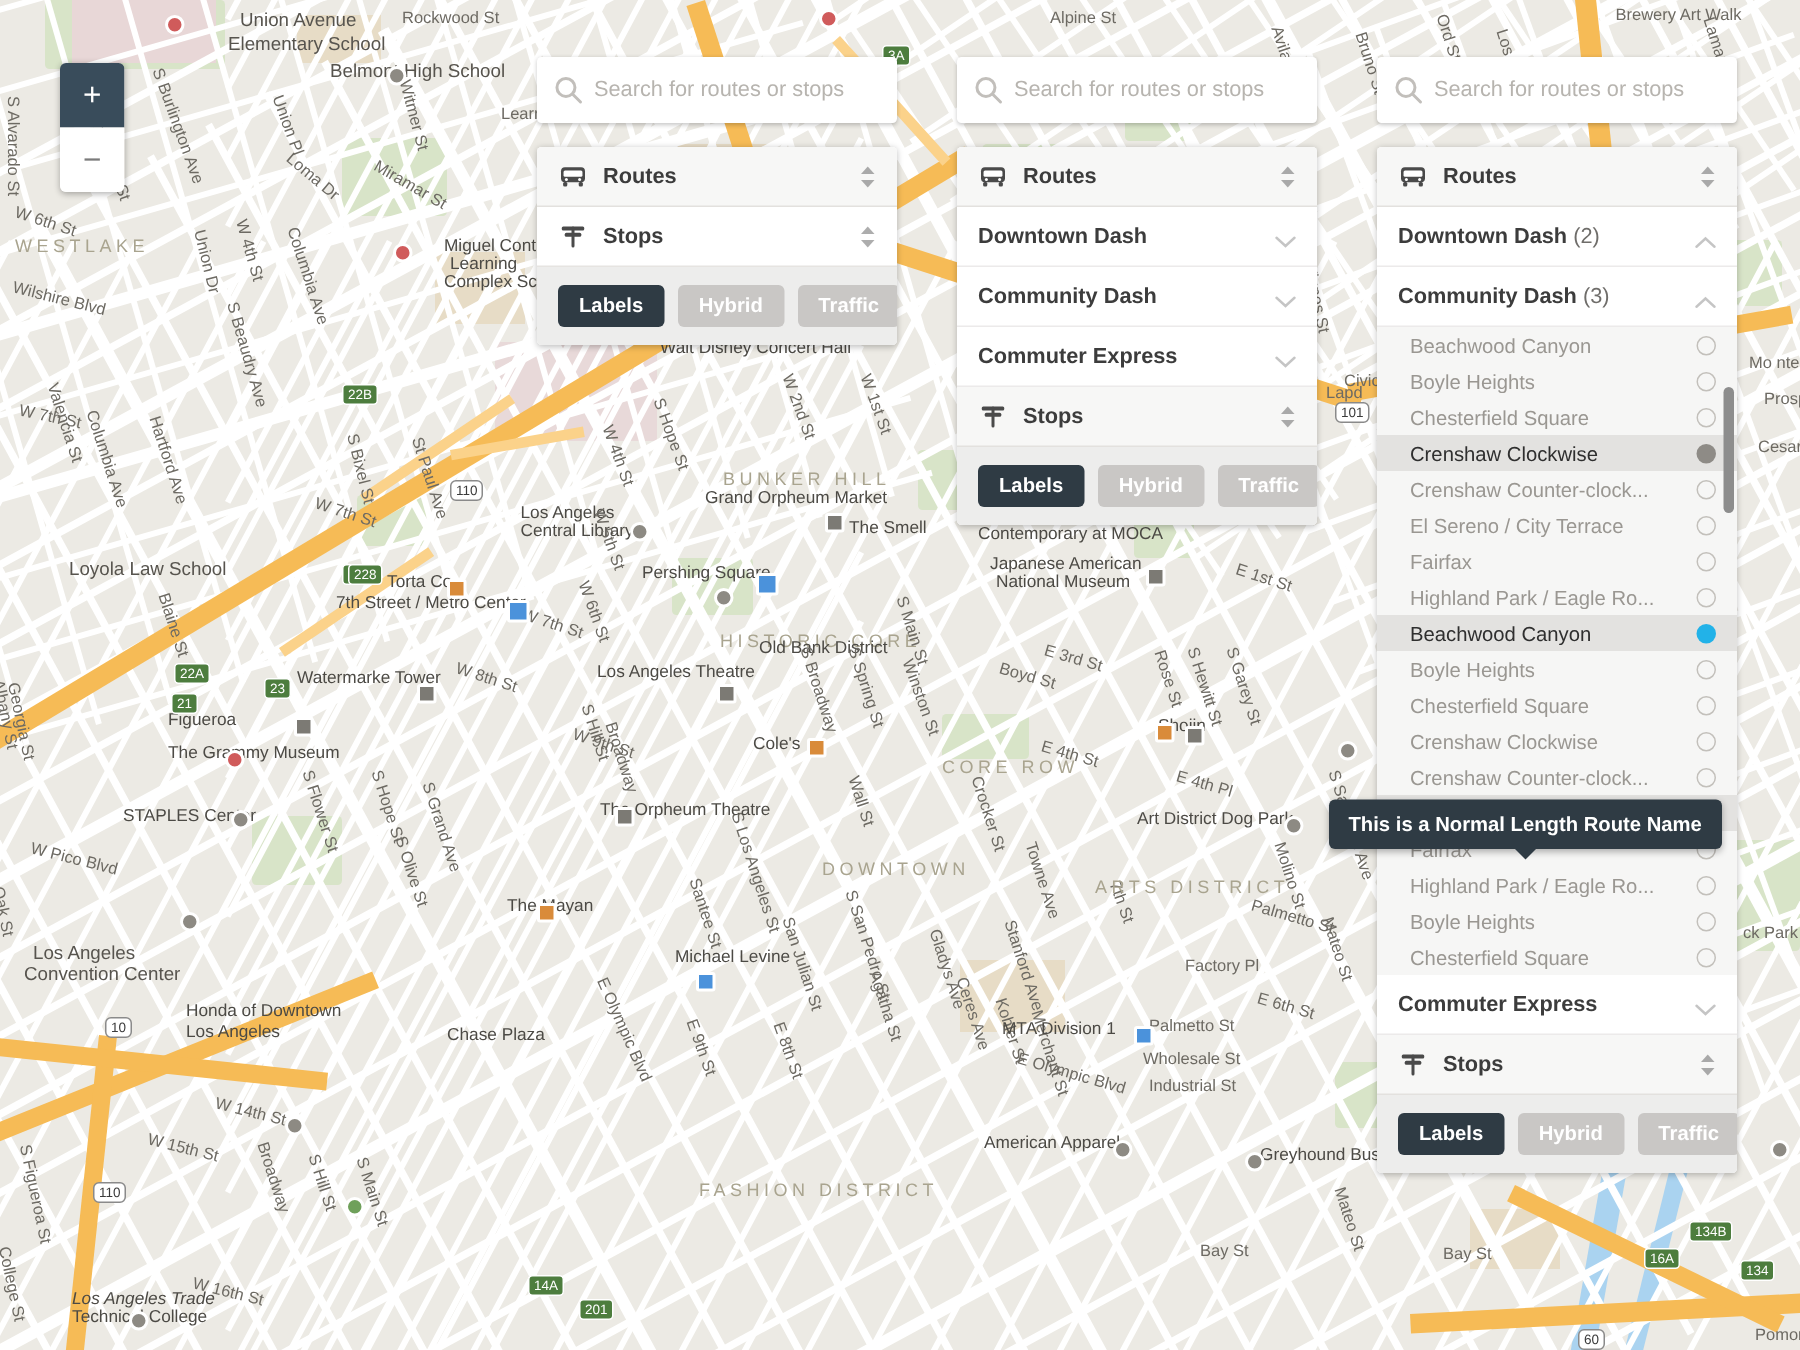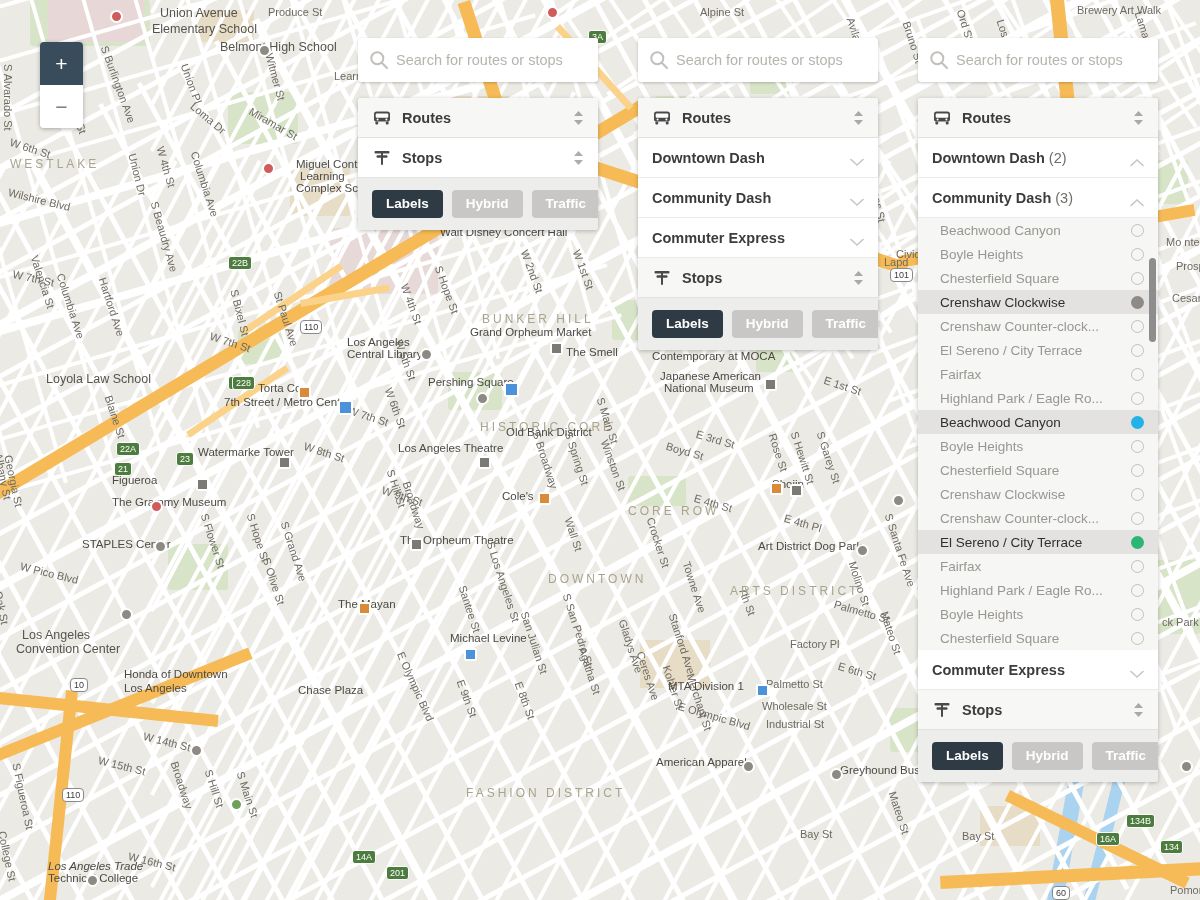--- a/index.html
+++ b/index.html
@@ -378,21 +378,21 @@
         <div class="mroad hwy" style="left:1010px;top:790px;width:200px;height:12px;transform:rotate(26deg);transform-origin:0 0"></div>
         <div class="mroad hwy2" style="left:240px;top:330px;width:120px;height:7px;transform:rotate(-34deg);transform-origin:0 0"></div>
         <div class="mroad hwy2" style="left:300px;top:300px;width:90px;height:7px;transform:rotate(-10deg);transform-origin:0 0"></div>
         <div class="mroad hwy2" style="left:186px;top:432px;width:120px;height:7px;transform:rotate(-34deg);transform-origin:0 0"></div>
         <div class="mroad hwy2" style="left:560px;top:24px;width:110px;height:7px;transform:rotate(48deg);transform-origin:0 0"></div>
       </div>
       <div id="map-labels">
         <div class="mlabel big" style="left:160px;top:6px;">Union Avenue</div>
         <div class="mlabel big" style="left:152px;top:22px;">Elementary School</div>
         <div class="mlabel big" style="left:220px;top:40px;">Belmont High School</div>
-        <div class="mlabel" style="left:268px;top:6px;">Produce St</div>
+        <div class="mlabel" style="left:268px;top:6px;">Rockwood St</div>
         <div class="mlabel" style="left:700px;top:6px;">Alpine St</div>
         <div class="mlabel" style="left:14px;top:64px;transform:rotate(90deg);transform-origin:0 0;">S Alvarado St</div>
         <div class="mlabel" style="left:60px;top:52px;transform:rotate(70deg);transform-origin:0 0;">S Bonnie Brae St</div>
         <div class="mlabel" style="left:110px;top:44px;transform:rotate(70deg);transform-origin:0 0;">S Burlington Ave</div>
         <div class="mlabel" style="left:190px;top:62px;transform:rotate(70deg);transform-origin:0 0;">Union Pl</div>
         <div class="mlabel" style="left:196px;top:100px;transform:rotate(40deg);transform-origin:0 0;">Loma Dr</div>
         <div class="mlabel" style="left:275px;top:52px;transform:rotate(75deg);transform-origin:0 0;">Witmer St</div>
         <div class="mlabel" style="left:253px;top:105px;transform:rotate(30deg);transform-origin:0 0;">Miramar St</div>
         <div class="mlabel" style="left:12px;top:136px;transform:rotate(18deg);transform-origin:0 0;">W 6th St</div>
         <div class="mlabel area" style="left:10px;top:157px;">WESTLAKE</div>
@@ -881,14 +881,18 @@
         </span>
       </div>
       <div class="footer">
         <div class="tgl on">Labels</div>
         <div class="tgl off">Hybrid</div>
         <div class="tgl off">Traffic</div>
       </div>
     </div>
   </div>
 
+  <div class="tooltip" style="left:886px;top:533px;">
+    <span>This is a Normal Length Route Name</span>
+    <span class="tip"></span>
+  </div>
 
 </div>
 
 </body></html>

